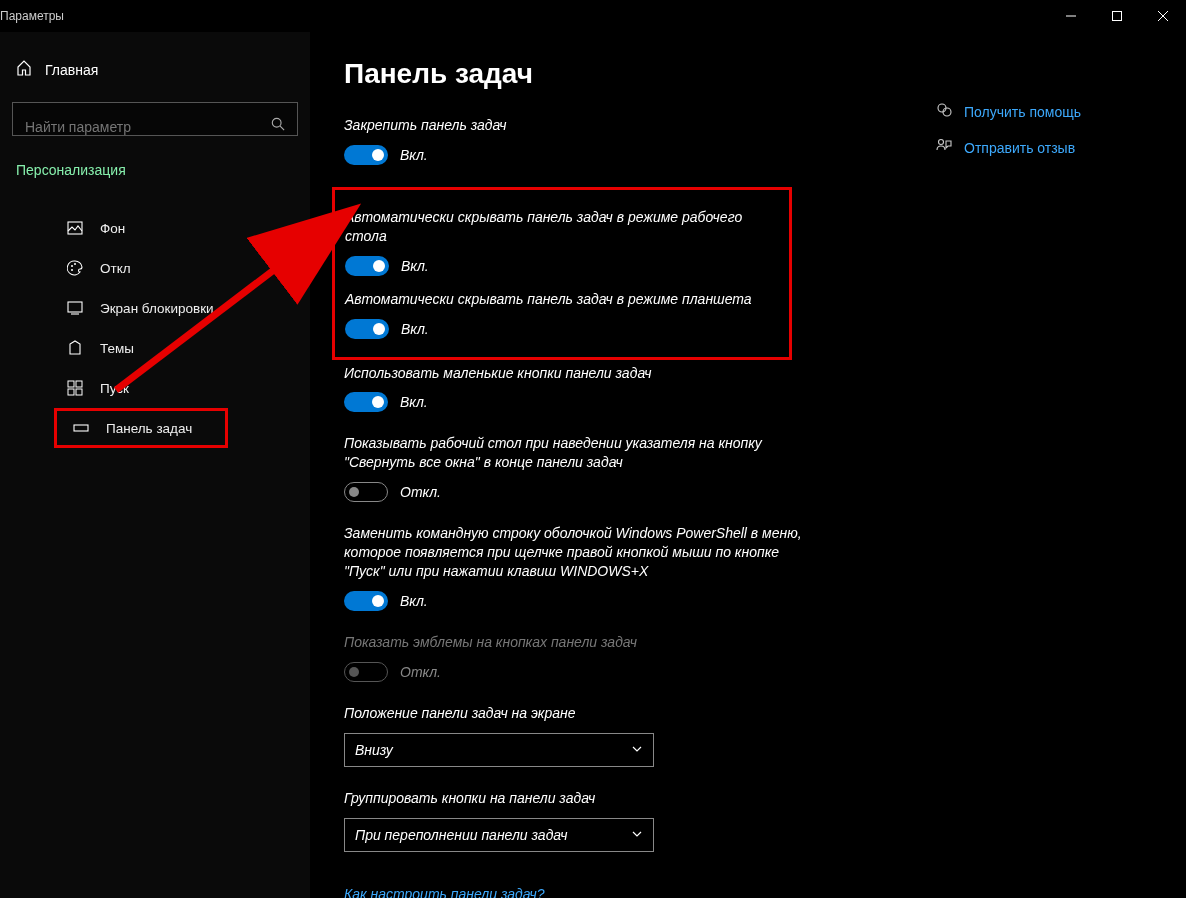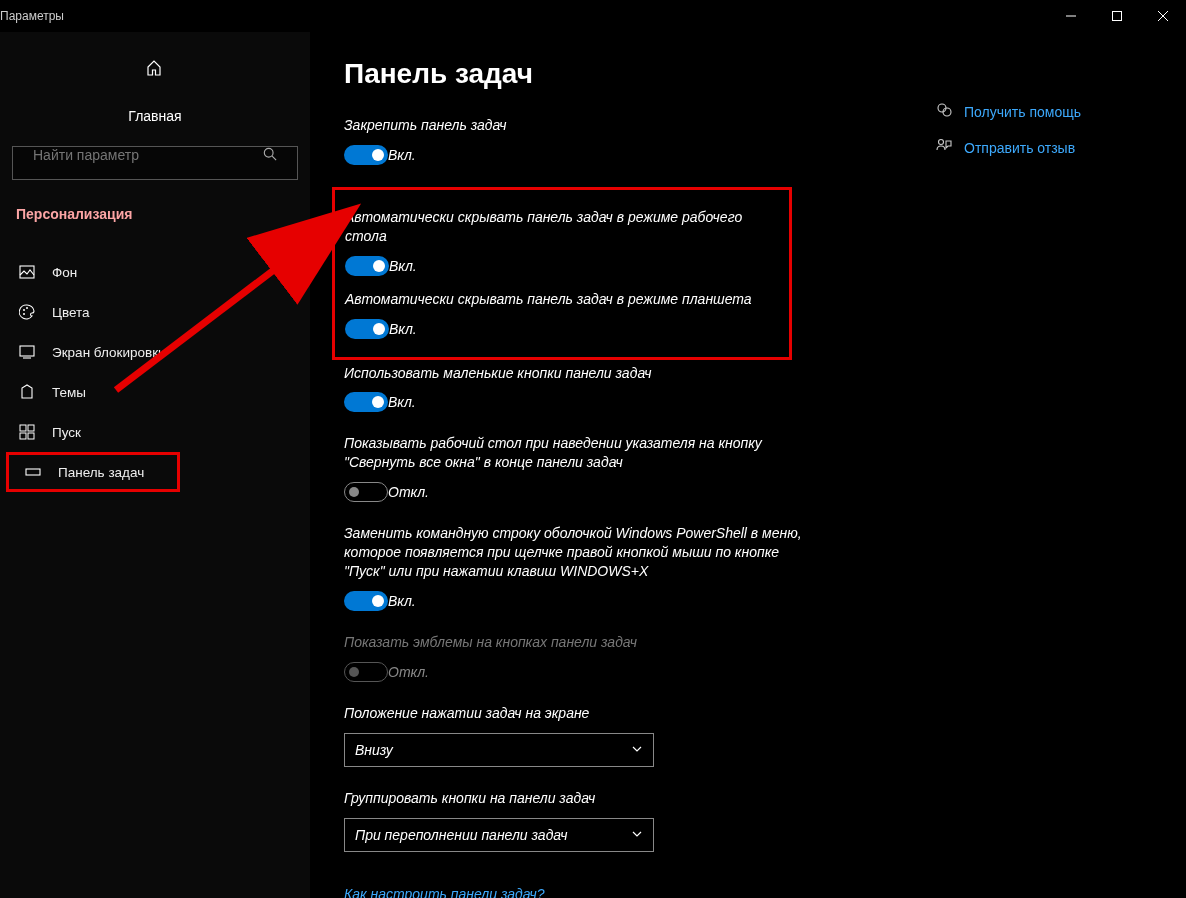--- a/index.html
+++ b/index.html
@@ -4,38 +4,38 @@
 <style>
   * { box-sizing: border-box; margin: 0; padding: 0; font-family: "Segoe UI", Tahoma, sans-serif; }
   body { width: 1186px; height: 898px; background: #000; color: #fff; overflow: hidden; position: relative; }
   .titlebar { height: 32px; display: flex; align-items: center; justify-content: space-between; background: #000; }
   .titlebar-left { font-size: 12px; color: #ccc; }
   .titlebar-right { display: flex; }
   .chrome-btn { width: 46px; height: 32px; display: flex; align-items: center; justify-content: center; color: #fff; font-size: 10px; }
   .chrome-btn svg { width: 10px; height: 10px; }
   .layout { display: flex; height: calc(898px - 32px); }
   .sidebar { width: 310px; background: rgba(255,255,255,0.04); padding-top: 20px; }
-  .home-row { display: flex; align-items: center; gap: 28px; padding: 8px 16px; cursor: pointer; flex-direction: column; }
+  .home-row { display: flex; align-items: center; gap: 11px; padding: 8px 16px; cursor: pointer; }
   .home-row .icon { width: 18px; }
   .home-row .label { font-size: 14px; }
-  .searchbox { margin: 14px 12px 18px 12px; height: 34px; background: rgba(0,0,0,0.4); border: 1px solid #555; display: flex; align-items: flex-start; padding: 0 20px; }
+  .searchbox { margin: 14px 12px 18px 12px; height: 34px; background: rgba(0,0,0,0.4); border: 1px solid #555; display: flex; align-items: flex-end; padding: 0 12px; }
   .searchbox input { flex: 1; background: transparent; border: none; outline: none; color: #ccc; font-size: 14px; }
   .searchbox .sicon { color: #aaa; }
-  .category { padding: 8px 16px; font-size: 14px; font-weight: 700; color: #fca5a5; }
-  .nav { margin-top: 22px; }
+  .category { padding: 8px 16px; font-size: 14px; font-weight: 400; color: #86efac; }
+  .nav { margin-top: 22px; padding-left: 48px; }
   .nav-item { display: flex; align-items: center; gap: 16px; padding: 12px 18px; font-size: 13.5px; color: #eee; cursor: pointer; }
   .nav-item .nicon { width: 18px; display: flex; justify-content: center; }
   .nav-item.highlight-box { outline: 3px solid #e60000; outline-offset: -3px; margin: 0 6px; width: 174px; }
   .main { flex: 1; padding: 26px 0 0 34px; position: relative; overflow: hidden; }
   .page-title { font-size: 28px; font-weight: 600; margin-bottom: 26px; }
   .settings-col { width: 460px; font-style: italic; }
   .setting { margin-bottom: 22px; }
   .setting-label { font-size: 14px; color: #fff; line-height: 1.35; margin-bottom: 10px; }
   .setting-label.disabled { color: #777; }
-  .toggle-row { display: flex; align-items: center; }
+  .toggle-row { display: flex; align-items: center; gap: 12px; }
   .toggle { width: 44px; height: 20px; border-radius: 10px; position: relative; cursor: pointer; }
   .toggle.on { background: #0078d4; }
   .toggle.off { background: transparent; border: 1px solid #888; }
   .toggle.off.disabled { border-color: #555; }
   .knob { width: 12px; height: 12px; border-radius: 50%; background: #fff; position: absolute; top: 4px; }
   .toggle.on .knob { right: 4px; background: #fff; }
   .toggle.off .knob { left: 4px; background: #888; width: 10px; height: 10px; top: 4px; }
   .toggle.off.disabled .knob { background: #555; }
   .toggle-state { font-size: 14px; }
   .toggle-state.disabled { color: #888; }
@@ -103,21 +103,21 @@
       </div>
       <div class="nav-item">
         <span class="nicon">
             <svg width="16" height="16" viewBox="0 0 16 16">
               <path d="M8 1 A7 7 0 1 0 13 12 C11 12 11 9 13 9 A2 2 0 0 0 15 7 A7 7 0 0 0 8 1 Z" fill="none" stroke="#fff" stroke-width="1.1"></path>
               <circle cx="5" cy="6" r="1" fill="#fff"></circle>
               <circle cx="8" cy="4" r="1" fill="#fff"></circle>
               <circle cx="5" cy="10" r="1" fill="#fff"></circle>
             </svg>
           </span>
-        <span>Цвета</span>
+        <span>Откл</span>
       </div>
       <div class="nav-item">
         <span class="nicon">
             <svg width="16" height="16" viewBox="0 0 16 16">
               <rect x="1" y="2" width="14" height="10" fill="none" stroke="#fff" stroke-width="1.1"></rect>
               <line x1="4" y1="14" x2="12" y2="14" stroke="#fff" stroke-width="1.1"></line>
             </svg>
           </span>
         <span>Экран блокировки</span>
       </div>
@@ -220,21 +220,21 @@
         <div class="setting-label disabled">Показать эмблемы на кнопках панели задач</div>
         <div class="toggle-row">
           <div class="toggle off disabled">
               <div class="knob"></div>
             </div>
           <span class="toggle-state disabled">Откл.</span>
         </div>
       </div>
 
       <div class="setting">
-        <div class="setting-label">Положение нажатии задач на экране</div>
+        <div class="setting-label">Положение панели задач на экране</div>
         <div class="select-box">
           <span>Внизу</span>
           <span><svg width="12" height="12" viewBox="0 0 12 12">
                 <path d="M2 4 L6 8 L10 4" fill="none" stroke="#fff" stroke-width="1.2"></path>
               </svg></span>
         </div>
       </div>
 
       <div class="setting">
         <div class="setting-label">Группировать кнопки на панели задач</div>

